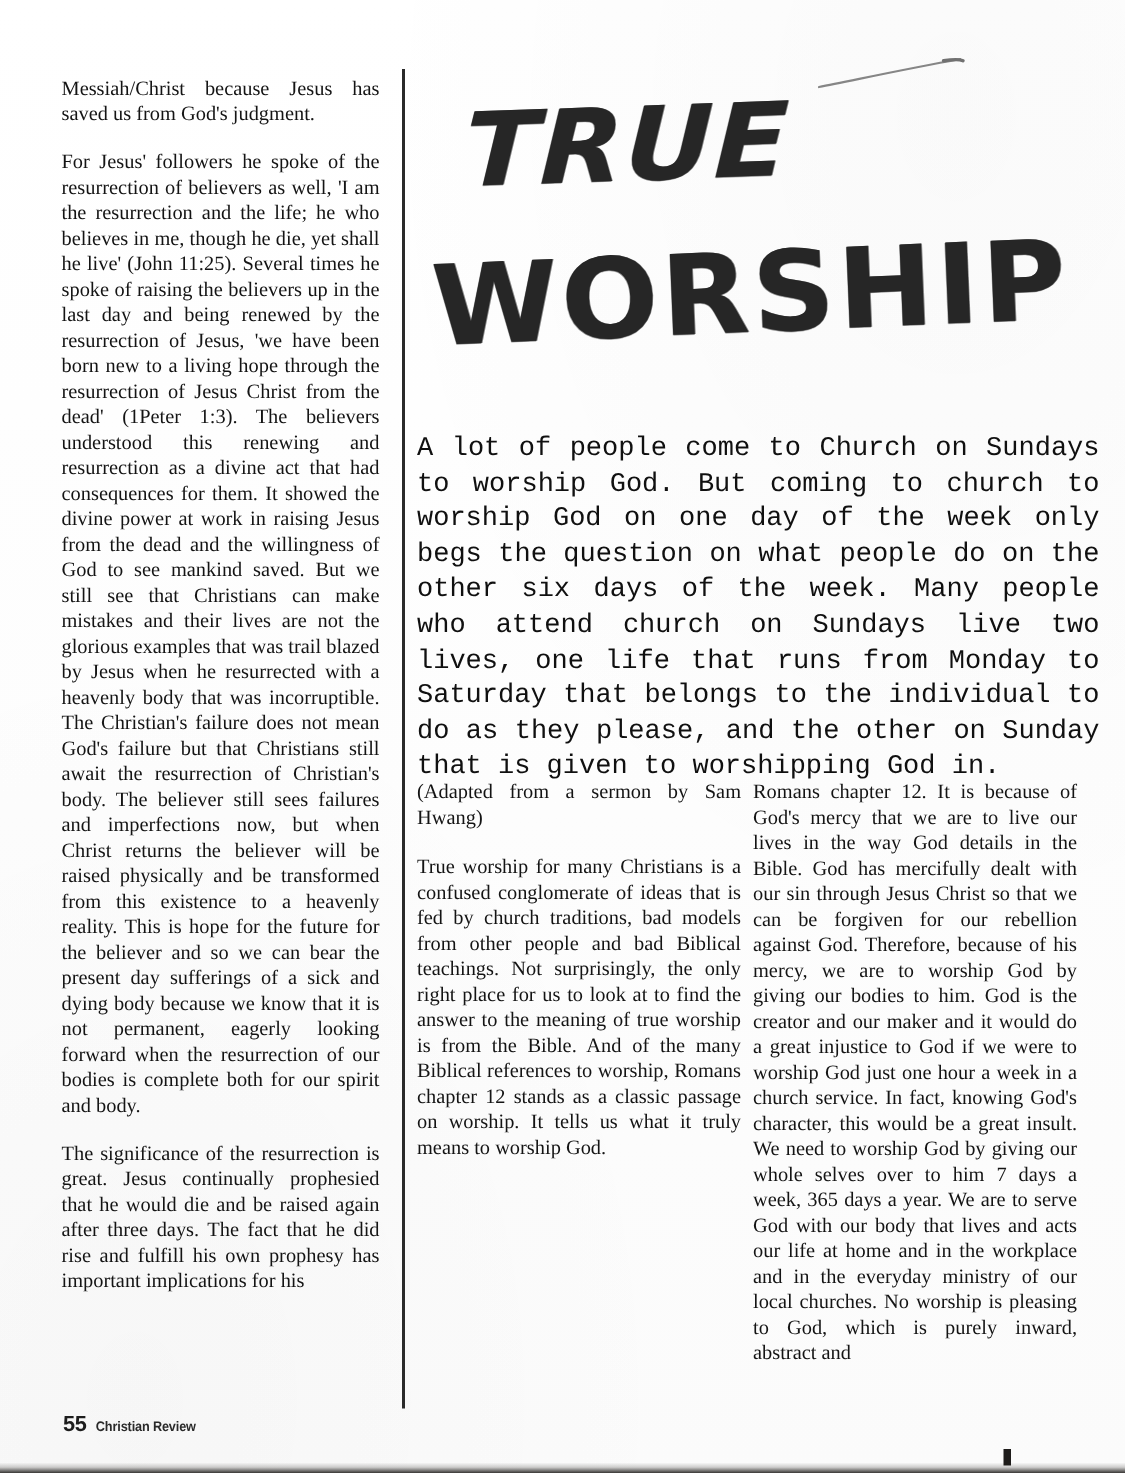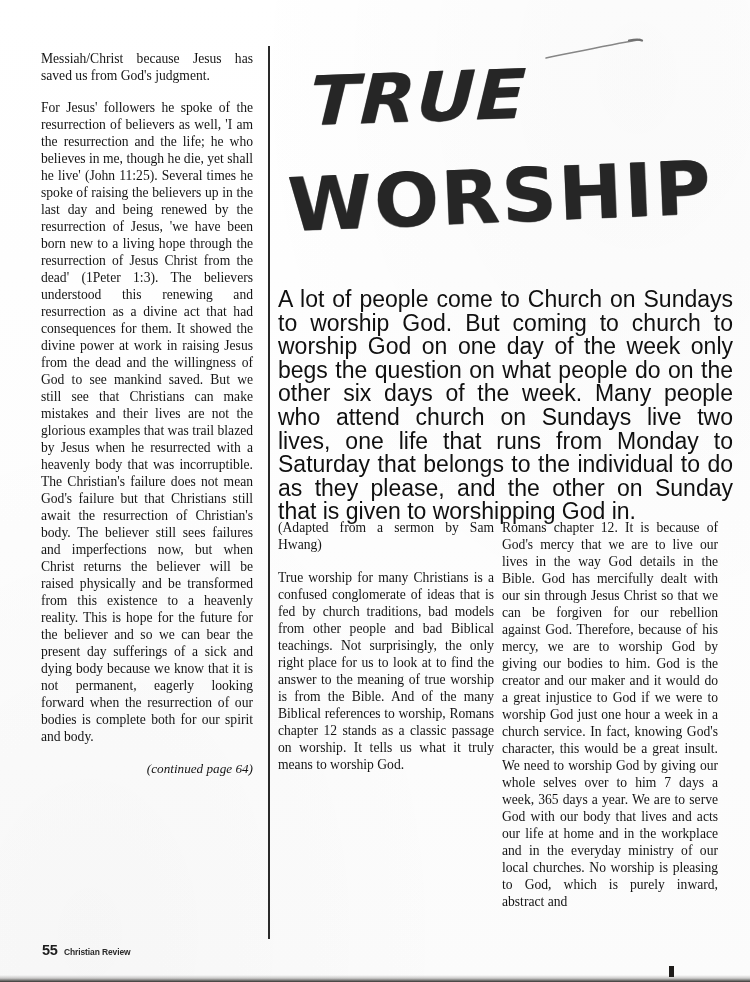--- a/index.html
+++ b/index.html
@@ -156,22 +156,22 @@
     height: 11px;
     background: #1e1c1a;
   }
 
   
   #intro {
     position: absolute;
     left: 278px;
     top: 288px;
     width: 455px;
-    font-family: Liberation Sans, sans-serif;
-    font-size: 23px;
+    font-family: Liberation Mono, monospace;
+    font-size: 18px;
     line-height: 23.6px;
     text-align: justify;
     text-justify: inter-word;
     color: #101010;
   }
 
   
   #body-cols {
     position: absolute;
     left: 278px;
@@ -198,21 +198,21 @@
   .attrib { margin-bottom: 16px !important; }
 </style>
 </head>
 <body>
 
 <div id="page">
 
   <div id="left-col">
     <p>Messiah/Christ because Jesus has saved us from God's judgment.</p>
     <p>For Jesus' followers he spoke of the resurrection of believers as well, 'I am the resurrection and the life; he who believes in me, though he die, yet shall he live' (John 11:25). Several times he spoke of raising the believers up in the last day and being renewed by the resurrection of Jesus, 'we have been born new to a living hope through the resurrection of Jesus Christ from the dead' (1Peter 1:3). The believers understood this renewing and resurrection as a divine act that had consequences for them. It showed the divine power at work in raising Jesus from the dead and the willingness of God to see mankind saved. But we still see that Christians can make mistakes and their lives are not the glorious examples that was trail blazed by Jesus when he resurrected with a heavenly body that was incorruptible. The Christian's failure does not mean God's failure but that Christians still await the resurrection of Christian's body. The believer still sees failures and imperfections now, but when Christ returns the believer will be raised physically and be transformed from this existence to a heavenly reality. This is hope for the future for the believer and so we can bear the present day sufferings of a sick and dying body because we know that it is not permanent, eagerly looking forward when the resurrection of our bodies is complete both for our spirit and body.</p>
-    <p class="continued">(continued page 64)</p>
+    <p>The significance of the resurrection is great. Jesus continually prophesied that he would die and be raised again after three days. The fact that he did rise and fulfill his own prophesy has important implications for his</p>
   </div>
 
   <div id="rule-main"></div>
 
   <div id="headline">
     <div class="hl-word" id="hl-true">TRUE</div>
     <div class="hl-word" id="hl-worship">WORSHIP</div>
   </div>
 
   <div id="scan-stroke">

